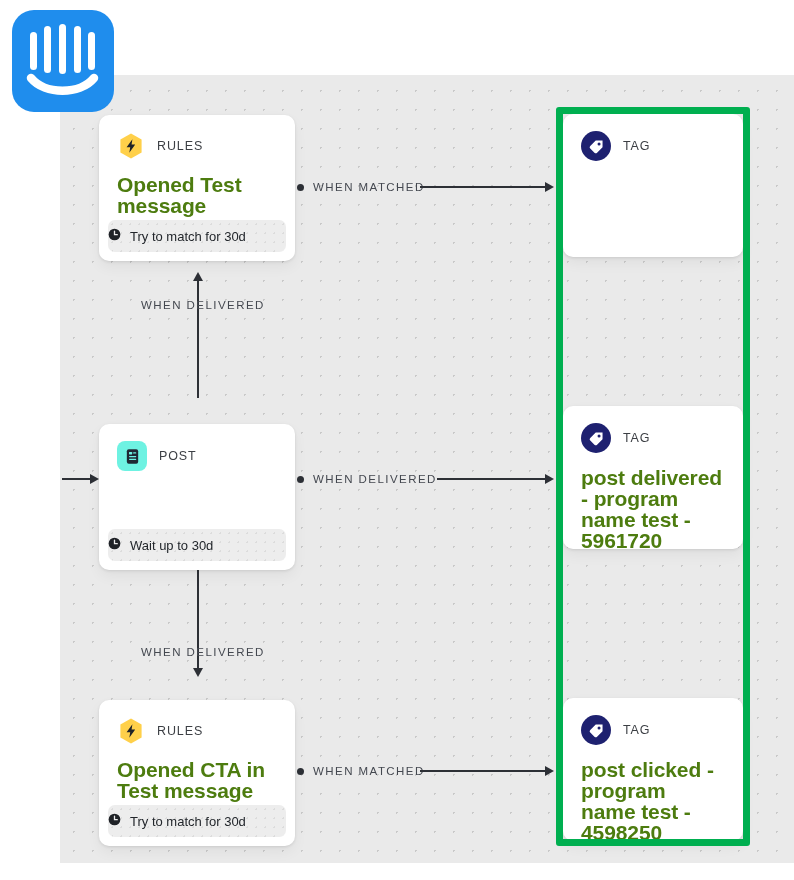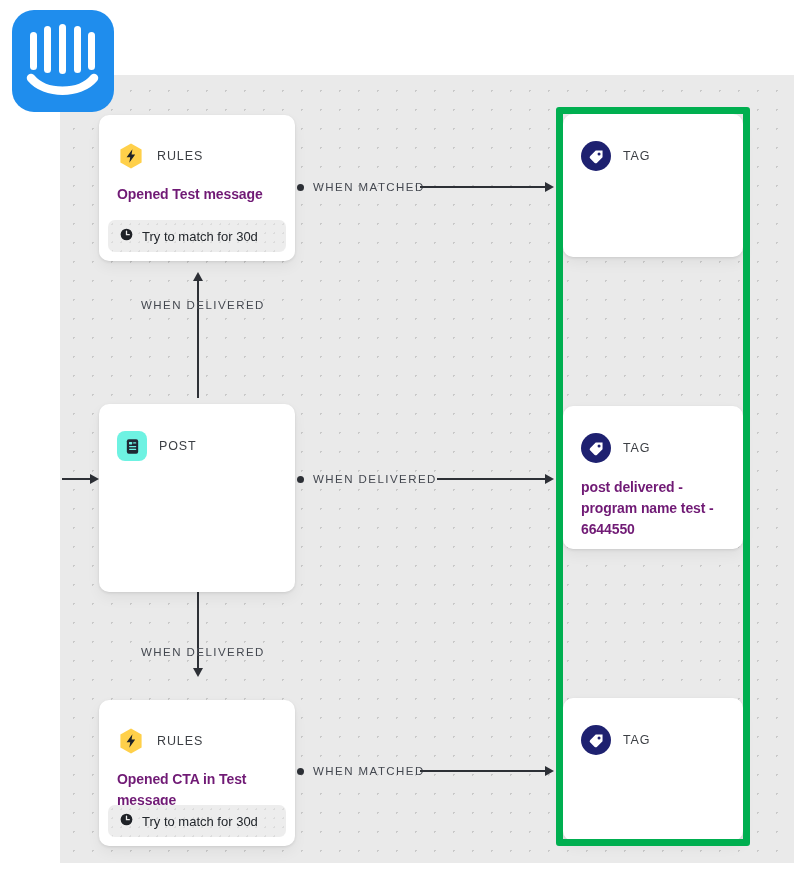--- a/index.html
+++ b/index.html
@@ -45,50 +45,49 @@
     position: absolute;
     background: #ffffff;
     border-radius: 10px;
     box-shadow: 0 1px 3px rgba(0,0,0,0.10), 0 6px 14px rgba(0,0,0,0.05);
     box-sizing: border-box;
     overflow: hidden;
   }
   .card-head {
     display: flex;
     align-items: center;
-    padding: 27px 18px 0 18px;
+    padding: 17px 18px 0 18px;
   }
   .card-kind {
     margin-left: 12px;
     font-size: 12.5px;
     letter-spacing: 0.9px;
     color: #3c3f44;
     font-weight: 400;
   }
   .card-title {
     padding: 14px 18px 0 18px;
-    font-size: 14px;
+    font-size: 21px;
     line-height: 21px;
-    color: #701a75;
+    color: #4d7c0f;
     font-weight: 700;
     letter-spacing: -0.1px;
   }
   .card-foot {
     position: absolute;
     left: 9px;
     right: 9px;
     bottom: 9px;
     height: 32px;
     border-radius: 7px;
     background-color: #ededed;
     background-image: radial-gradient(#dcdcdc 1px, transparent 1px);
     background-size: 9px 9px;
     display: flex;
     align-items: center;
-    padding-left: 12px;
     box-sizing: border-box;
   }
   .card-foot-text {
     margin-left: 9px;
     font-size: 13px;
     color: #22262b;
     font-weight: 500;
   }
 
   
@@ -215,33 +214,42 @@
     <span>
       <svg width="13" height="13" viewBox="0 0 14 14">
         <circle cx="7" cy="7" r="6.3" fill="#1f2227"></circle>
         <path d="M7 3.3 L7 7.2 L10 7.2" stroke="#ededed" stroke-width="1.4" fill="none" stroke-linecap="round"></path>
       </svg>
     </span>
     <span class="card-foot-text">Try to match for 30d</span>
   </div>
 </div>
 
-<div class="card" style="left:99px; top:404px; width:196px; height:188px;">
+<div class="card" style="left:99px; top:424px; width:196px; height:146px;">
   <div class="card-head">
     <span class="sq">
       <svg width="17" height="17" viewBox="0 0 18 18">
         <rect x="3" y="1.4" width="12" height="15.2" rx="2" fill="#1f2733"></rect>
         <rect x="5.3" y="4.2" width="3.4" height="2.6" rx="0.6" fill="#6ef2e2"></rect>
         <rect x="9.6" y="4.6" width="3.4" height="1.3" rx="0.6" fill="#6ef2e2"></rect>
         <rect x="5.3" y="8.4" width="7.7" height="1.3" rx="0.6" fill="#6ef2e2"></rect>
         <rect x="5.3" y="11.3" width="7.7" height="1.3" rx="0.6" fill="#6ef2e2"></rect>
       </svg>
     </span>
     <span class="card-kind">POST</span>
   </div>
+  <div class="card-foot">
+    <span>
+      <svg width="13" height="13" viewBox="0 0 14 14">
+        <circle cx="7" cy="7" r="6.3" fill="#1f2227"></circle>
+        <path d="M7 3.3 L7 7.2 L10 7.2" stroke="#ededed" stroke-width="1.4" fill="none" stroke-linecap="round"></path>
+      </svg>
+    </span>
+    <span class="card-foot-text">Wait up to 30d</span>
+  </div>
 </div>
 
 <div class="card" style="left:99px; top:700px; width:196px; height:146px;">
   <div class="card-head">
     <span class="hex">
       <svg width="28" height="28" viewBox="0 0 28 28">
         <path d="M14 1.4 L24.6 7.5 L24.6 20.5 L14 26.6 L3.4 20.5 L3.4 7.5 Z" fill="#ffd04a"></path>
         <path d="M15.4 7.2 L9.6 15.2 L13.2 15.2 L12.3 20.8 L18.2 12.6 L14.6 12.6 Z" fill="#1f2227"></path>
       </svg>
     </span>
@@ -274,33 +282,34 @@
 <div class="card" style="left:563px; top:406px; width:180px; height:143px;">
   <div class="card-head">
     <span class="circ">
       <svg width="17" height="17" viewBox="0 0 18 18">
         <path d="M8.2 2.6 L15.4 2.6 L15.4 9.8 L9.6 15.6 C8.8 16.4 7.6 16.4 6.8 15.6 L2.4 11.2 C1.6 10.4 1.6 9.2 2.4 8.4 Z" fill="#ffffff"></path>
         <circle cx="11.7" cy="6.3" r="1.6" fill="#1e2170"></circle>
       </svg>
     </span>
     <span class="card-kind">TAG</span>
   </div>
-  <div class="card-title">post delivered - program name test - 6644550</div>
+  <div class="card-title">post delivered - program name test - 5961720</div>
 </div>
 
 <div class="card" style="left:563px; top:698px; width:180px; height:143px;">
   <div class="card-head">
     <span class="circ">
       <svg width="17" height="17" viewBox="0 0 18 18">
         <path d="M8.2 2.6 L15.4 2.6 L15.4 9.8 L9.6 15.6 C8.8 16.4 7.6 16.4 6.8 15.6 L2.4 11.2 C1.6 10.4 1.6 9.2 2.4 8.4 Z" fill="#ffffff"></path>
         <circle cx="11.7" cy="6.3" r="1.6" fill="#1e2170"></circle>
       </svg>
     </span>
     <span class="card-kind">TAG</span>
   </div>
+  <div class="card-title">post clicked - program name test - 4598250</div>
 </div>
 
 <div id="highlight"></div>
 
 <div id="logo">
   <svg width="102" height="102" viewBox="0 0 102 102">
     <rect x="18" y="22" width="7" height="38" rx="3.5" fill="#ffffff"></rect>
     <rect x="32" y="16" width="7" height="47" rx="3.5" fill="#ffffff"></rect>
     <rect x="47" y="14" width="7" height="50" rx="3.5" fill="#ffffff"></rect>
     <rect x="62" y="16" width="7" height="47" rx="3.5" fill="#ffffff"></rect>

